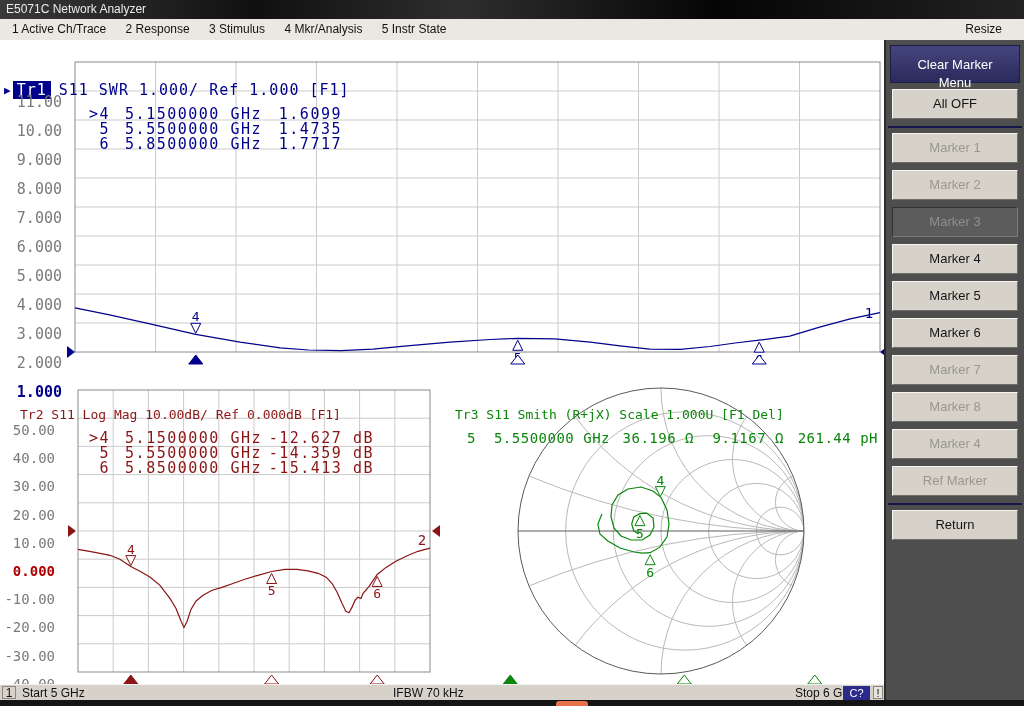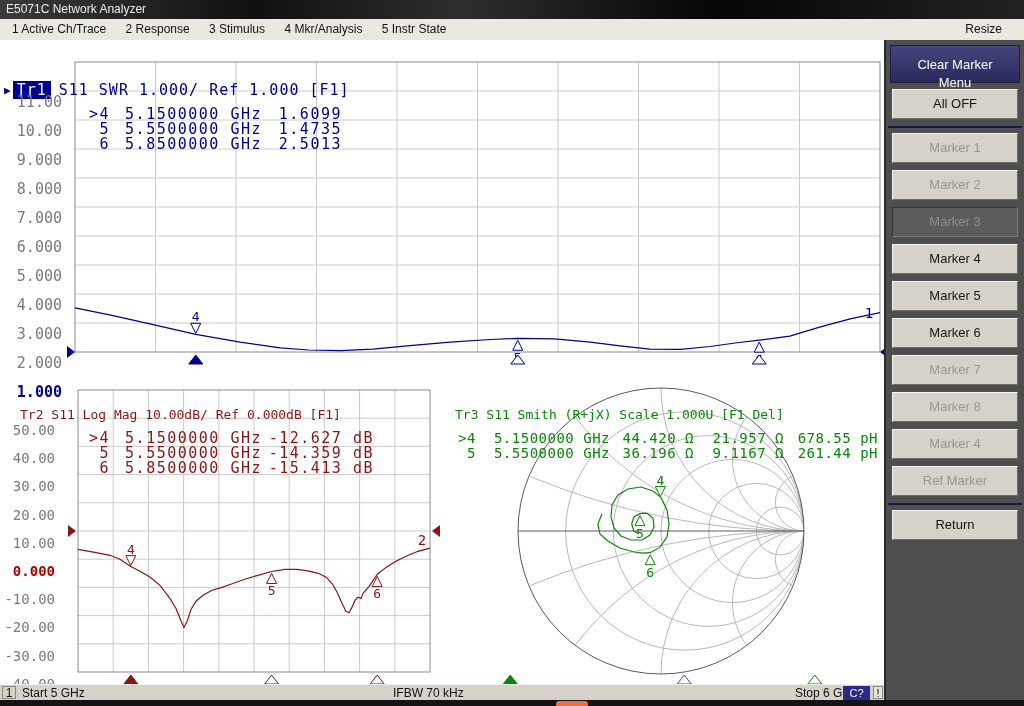--- a/index.html
+++ b/index.html
@@ -222,29 +222,28 @@
         <span class="ylab t2" style="top:551.2px">-10.00</span>
         <span class="ylab t2" style="top:579.4px">-20.00</span>
         <span class="ylab t2" style="top:607.6px">-30.00</span>
         <span class="ylab t2" style="top:635.8px">-40.00</span>
         <span class="ylab t2" style="top:664px">-50.00</span>
       </div>
 
     <div id="tr1-table" class="mtable tr1t">
         <div class="mrow"><span class="mc" style="width:30px">&gt;4</span><span class="mc" style="width:152px">5.1500000 GHz</span><span class="mc" style="width:80px">1.6099</span></div>
         <div class="mrow"><span class="mc" style="width:30px">5</span><span class="mc" style="width:152px">5.5500000 GHz</span><span class="mc" style="width:80px">1.4735</span></div>
-        <div class="mrow"><span class="mc" style="width:30px">6</span><span class="mc" style="width:152px">5.8500000 GHz</span><span class="mc" style="width:80px">2.5013</span></div>
+        <div class="mrow"><span class="mc" style="width:30px">6</span><span class="mc" style="width:152px">5.8500000 GHz</span><span class="mc" style="width:80px">1.7717</span></div>
       </div>
     <div id="tr2-table" class="mtable tr2t">
         <div class="mrow"><span class="mc" style="width:30px">&gt;4</span><span class="mc" style="width:152px">5.1500000 GHz</span><span class="mc" style="width:112px">-12.627 dB</span></div>
         <div class="mrow"><span class="mc" style="width:30px">5</span><span class="mc" style="width:152px">5.5500000 GHz</span><span class="mc" style="width:112px">-14.359 dB</span></div>
         <div class="mrow"><span class="mc" style="width:30px">6</span><span class="mc" style="width:152px">5.8500000 GHz</span><span class="mc" style="width:112px">-15.413 dB</span></div>
       </div>
     <div id="tr3-table" class="mtable tr3t">
-        <div class="mrow"><span class="mc" style="width:24px">&gt;4</span><span class="mc" style="width:134px">5.1500000 GHz</span><span class="mc" style="width:84px">44.420 Ω</span><span class="mc" style="width:90px">21.957 Ω</span><span class="mc" style="width:94px">678.55 pH</span></div>
         <div class="mrow"><span class="mc" style="width:24px">5</span><span class="mc" style="width:134px">5.5500000 GHz</span><span class="mc" style="width:84px">36.196 Ω</span><span class="mc" style="width:90px">9.1167 Ω</span><span class="mc" style="width:94px">261.44 pH</span></div>
       </div>
   </div>
 
   <div class="sidebar">
     <div class="skhead">
       <div>Clear Marker</div>
       <div>Menu</div>
     </div>
     <div id="softkeys">

